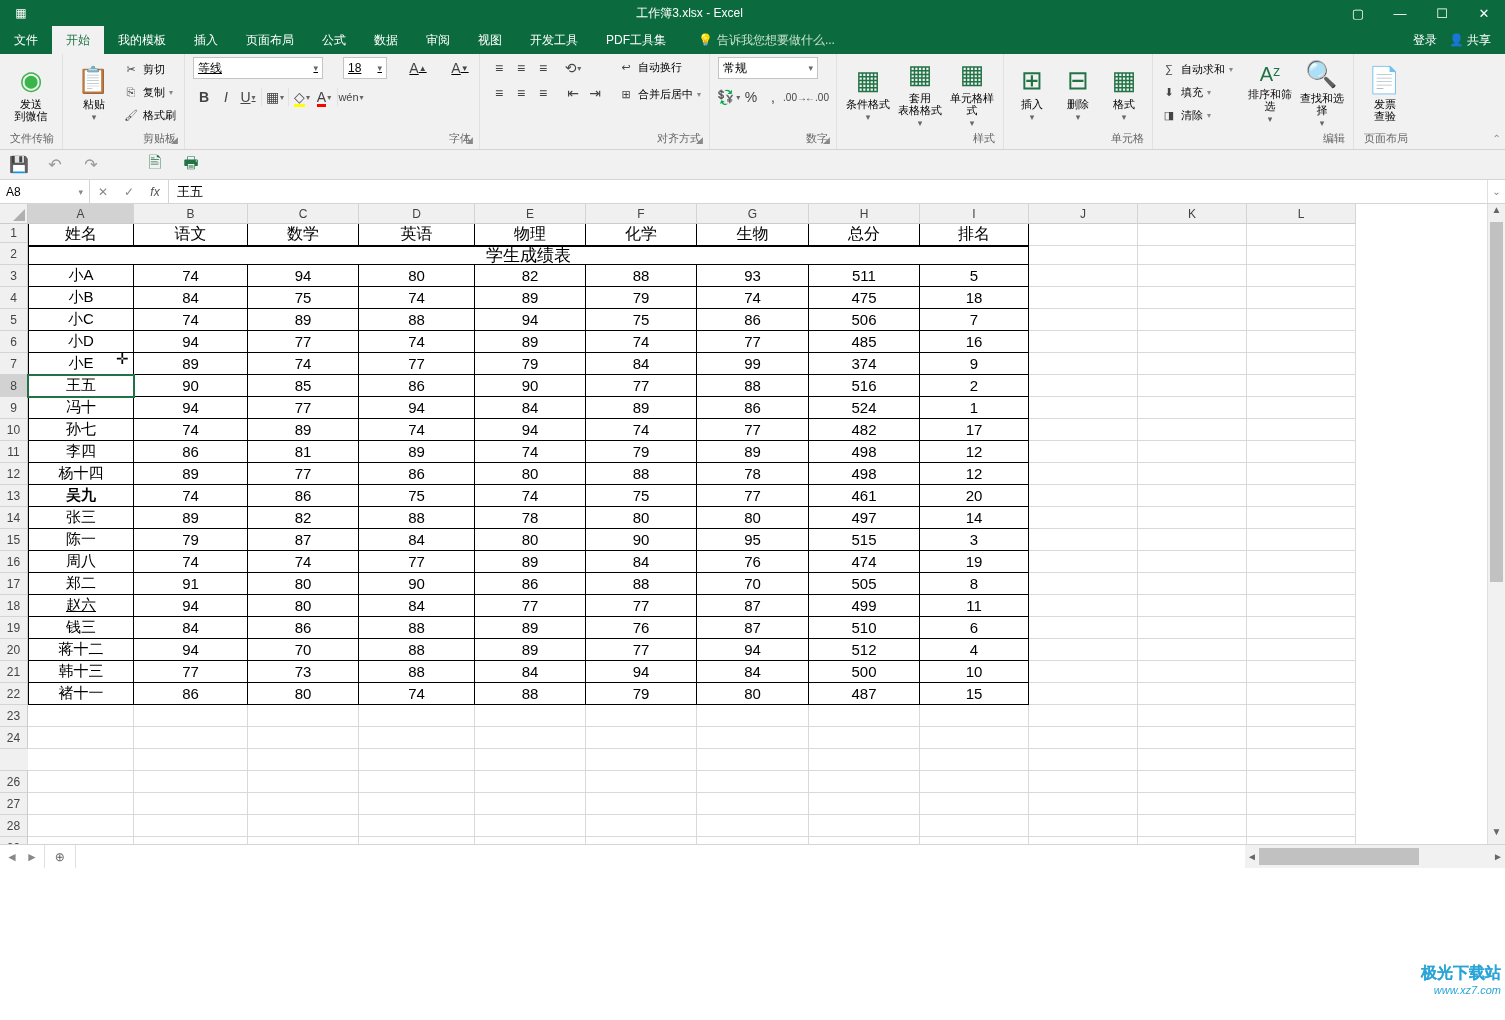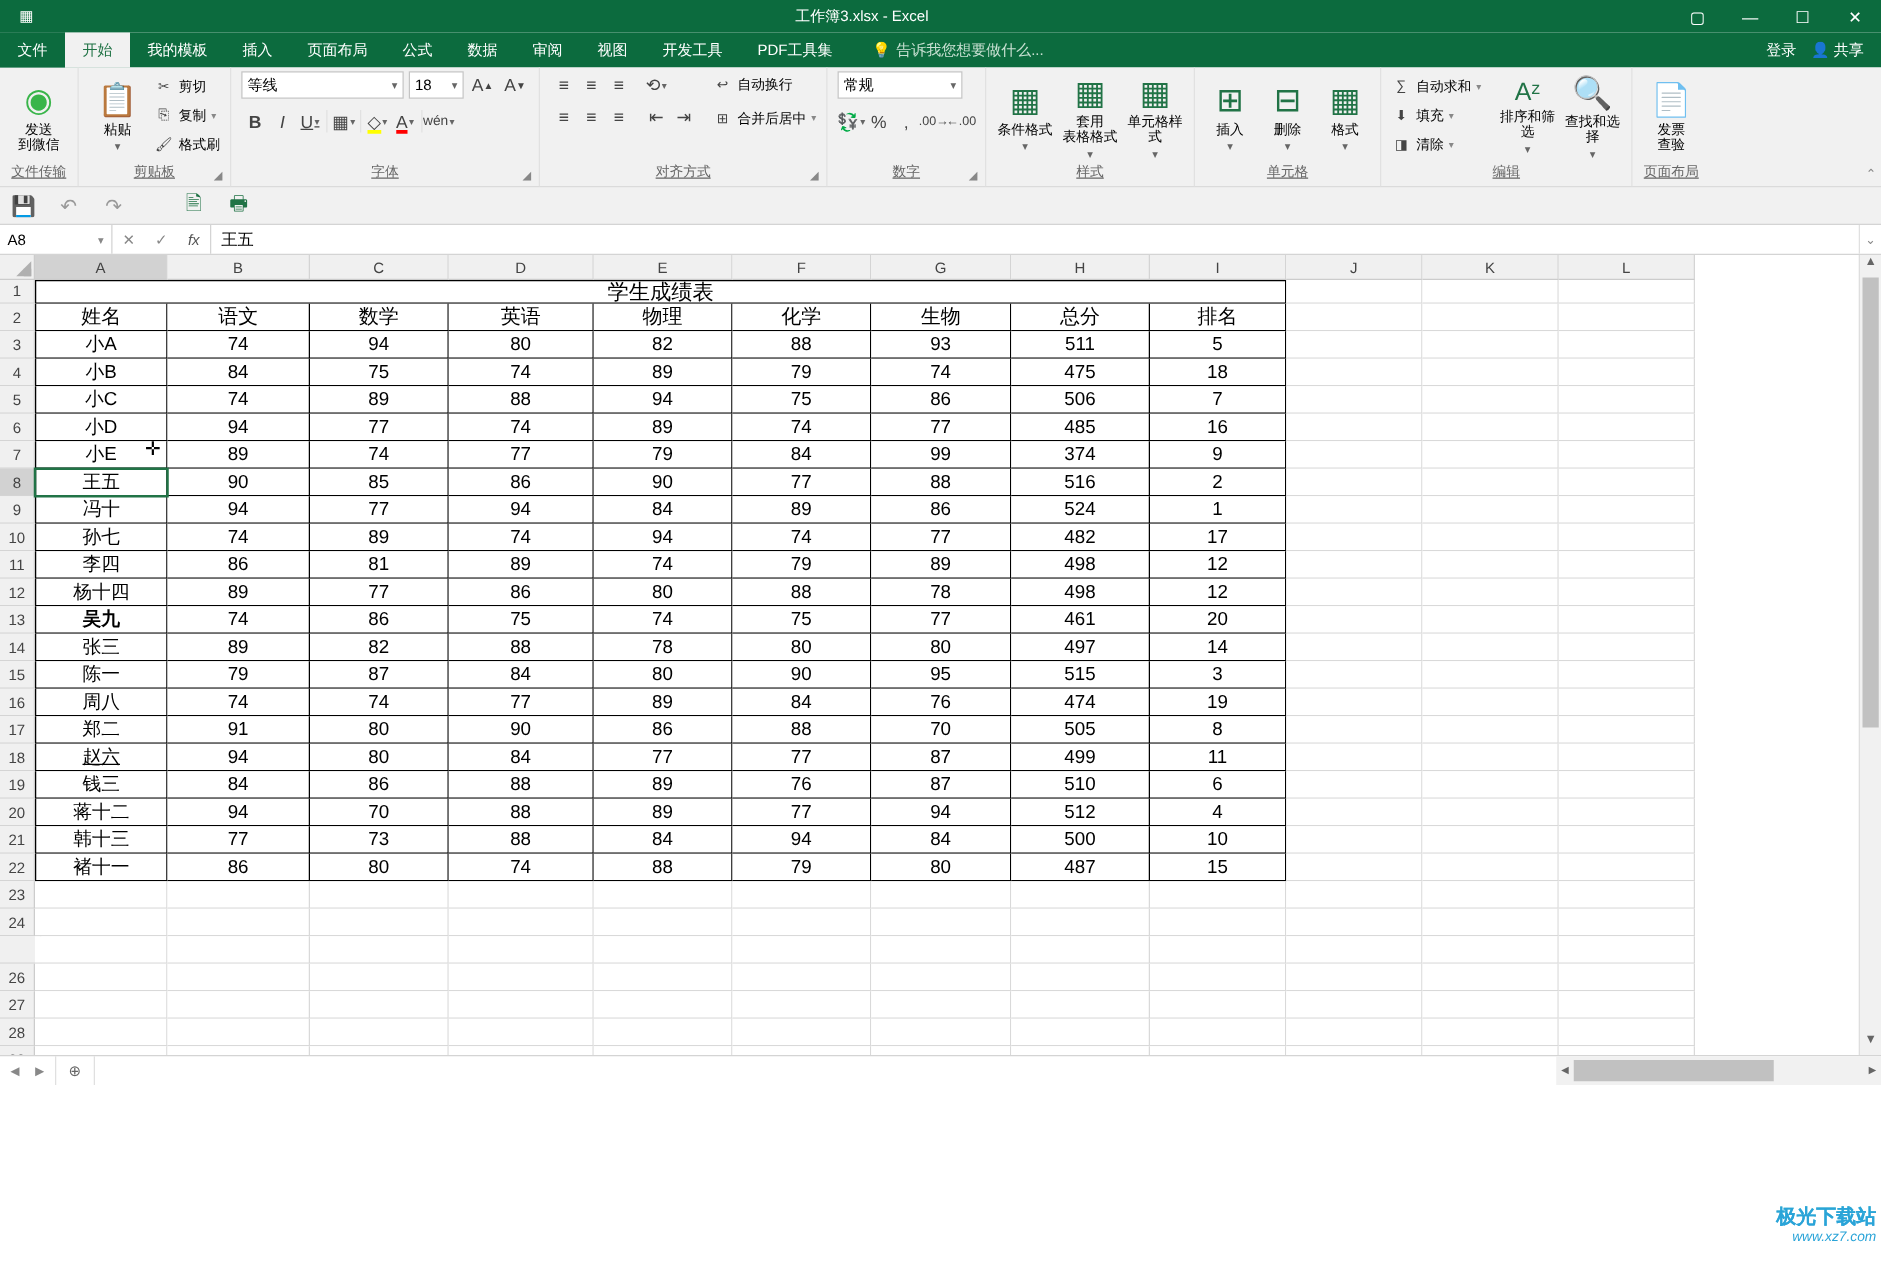--- a/index.html
+++ b/index.html
@@ -12,29 +12,29 @@
 .titlebar .left-ico { width: 42px; display:flex; justify-content:center;}
 .menubar { background: #0c6b3e; height: 28px; display: flex; align-items: stretch; color: #fff; padding: 0 0; }
 .menu-tab { padding: 0 14px; display: flex; align-items: center; font-size: 12px; cursor: pointer; }
 .menu-tab.file { background: #0c6b3e; }
 .menu-tab.active { background: #f1f1f1; color: #217346; }
 .menu-tell { color: #c8e0d2; margin-left: 18px; display:flex; align-items:center; font-size:12px;}
 .menu-right { margin-left: auto; display: flex; align-items: center; gap: 12px; padding-right: 14px; font-size: 12px;}
 .ribbon { background: #f1f1f1; border-bottom: 1px solid #d4d4d4; height: 96px; display: flex; }
 .ribbon-group { border-right: 1px solid #e1e1e1; padding: 3px 8px 0 8px; display: flex; flex-direction: column; position: relative; }
 .ribbon-group .body { flex: 1; display: flex; gap: 6px; }
-.ribbon-group .label { text-align: center; font-size: 11px; color: #666; height: 18px; line-height: 14px; position: relative; text-decoration: underline; }
+.ribbon-group .label { text-align: right; font-size: 11px; color: #666; height: 18px; line-height: 14px; position: relative; }
 .ribbon-group .label .launcher { position: absolute; right: -2px; bottom: 2px; font-size: 9px; color: #888; }
 .big-btn { display: flex; flex-direction: column; align-items: center; justify-content: center; width: 46px; height: 72px; gap: 2px; cursor: pointer; }
 .big-btn .ico { font-size: 26px; color: #217346; }
 .big-btn .txt { font-size: 11px; text-align: center; line-height: 12px; }
 .small-btns { display: flex; flex-direction: column; justify-content: flex-start; gap: 3px; padding-top: 2px;}
 .small-btn { display: flex; align-items: center; gap: 4px; font-size: 11px; height: 20px; cursor: pointer; }
 .small-btn .ico { width: 16px; text-align: center; color: #444; }
-.font-row { display: flex; gap: 4px; align-items: center; margin-bottom: 4px;}
+.font-row { display: flex; gap: 20px; align-items: center; margin-bottom: 4px; text-decoration: underline;}
 .combo { background: #fff; border: 1px solid #c4c4c4; height: 22px; display: flex; align-items: center; padding: 0 4px; font-size: 12px; gap: 4px; }
 .combo .arrow { font-size: 9px; color: #666; margin-left: auto; }
 .icon-row { display: flex; gap: 0; }
 .icon-btn { width: 22px; height: 22px; display: flex; align-items: center; justify-content: center; font-size: 14px; color: #444; cursor: pointer; }
 .icon-btn.drop::after { content: "▾"; font-size: 8px; margin-left: 1px; color: #666; }
 .sep { width: 1px; background: #e1e1e1; margin: 2px 2px; }
 .qatbar { background: #f1f1f1; border-bottom: 1px solid #d4d4d4; height: 30px; display: flex; align-items: center; padding: 0 8px; gap: 14px; }
 .qat-btn { width: 22px; height: 22px; display: flex; align-items: center; justify-content: center; color: #217346; font-size: 16px; cursor: pointer; }
 .formula-bar { height: 24px; border-bottom: 1px solid #d4d4d4; display: flex; align-items: stretch; background: #fff; }
 .name-box { width: 90px; border-right: 1px solid #d4d4d4; display: flex; align-items: center; padding: 0 6px; font-size: 12px; }
@@ -387,40 +387,40 @@
       <div class="row-h" style="height: 22px; line-height: 22px;">23</div>
       <div class="row-h" style="height: 22px; line-height: 22px;">24</div>
       <div class="row-h" style="height: 22px; line-height: 22px; padding-left: 32px;">25</div>
       <div class="row-h" style="height: 22px; line-height: 22px;">26</div>
       <div class="row-h" style="height: 22px; line-height: 22px;">27</div>
       <div class="row-h" style="height: 22px; line-height: 22px;">28</div>
       <div class="row-h" style="height: 22px; line-height: 22px;">29</div>
     </div>
   <div class="cells" id="cells">
       <div class="cell-row">
-        <div class="cell databorder title-cell" style="width: 1001px; height: 19px; border-top: 1px solid rgb(0, 0, 0); border-left: 1px solid rgb(0, 0, 0);">学生成绩表</div>
-        <div class="cell" style="width: 109px; height: 19px;"></div>
-        <div class="cell" style="width: 109px; height: 19px;"></div>
-        <div class="cell" style="width: 109px; height: 19px;"></div>
-      </div>
-      <div class="cell-row">
         <div class="cell databorder" style="width: 106px; height: 22px; font-size: 16px; border-left: 1px solid rgb(0, 0, 0);">姓名</div>
         <div class="cell databorder" style="width: 114px; height: 22px; font-size: 16px;">语文</div>
         <div class="cell databorder" style="width: 111px; height: 22px; font-size: 16px;">数学</div>
         <div class="cell databorder" style="width: 116px; height: 22px; font-size: 16px;">英语</div>
         <div class="cell databorder" style="width: 111px; height: 22px; font-size: 16px;">物理</div>
         <div class="cell databorder" style="width: 111px; height: 22px; font-size: 16px;">化学</div>
         <div class="cell databorder" style="width: 112px; height: 22px; font-size: 16px;">生物</div>
         <div class="cell databorder" style="width: 111px; height: 22px; font-size: 16px;">总分</div>
         <div class="cell databorder" style="width: 109px; height: 22px; font-size: 16px;">排名</div>
         <div class="cell" style="width: 109px; height: 22px;"></div>
         <div class="cell" style="width: 109px; height: 22px;"></div>
         <div class="cell" style="width: 109px; height: 22px;"></div>
       </div>
       <div class="cell-row">
+        <div class="cell databorder title-cell" style="width: 1001px; height: 19px; border-top: 1px solid rgb(0, 0, 0); border-left: 1px solid rgb(0, 0, 0);">学生成绩表</div>
+        <div class="cell" style="width: 109px; height: 19px;"></div>
+        <div class="cell" style="width: 109px; height: 19px;"></div>
+        <div class="cell" style="width: 109px; height: 19px;"></div>
+      </div>
+      <div class="cell-row">
         <div class="cell databorder" style="width: 106px; height: 22px; border-left: 1px solid rgb(0, 0, 0);">小A</div>
         <div class="cell databorder" style="width: 114px; height: 22px;">74</div>
         <div class="cell databorder" style="width: 111px; height: 22px;">94</div>
         <div class="cell databorder" style="width: 116px; height: 22px;">80</div>
         <div class="cell databorder" style="width: 111px; height: 22px;">82</div>
         <div class="cell databorder" style="width: 111px; height: 22px;">88</div>
         <div class="cell databorder" style="width: 112px; height: 22px;">93</div>
         <div class="cell databorder" style="width: 111px; height: 22px;">511</div>
         <div class="cell databorder" style="width: 109px; height: 22px;">5</div>
         <div class="cell" style="width: 109px; height: 22px;"></div>

